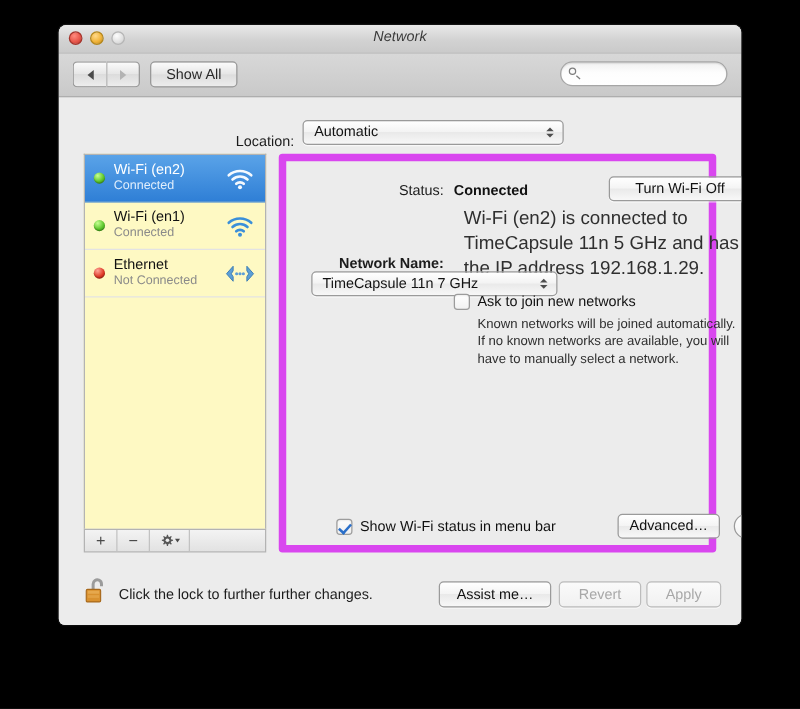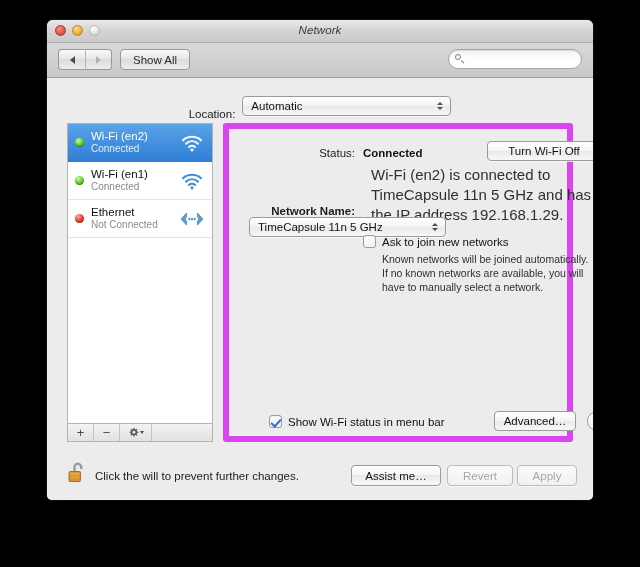--- a/index.html
+++ b/index.html
@@ -187,21 +187,21 @@
     display: flex; flex-direction: column; gap: 2px;
   }
   .pa-up { width: 0; height: 0; border-left: 3.2px solid transparent; border-right: 3.2px solid transparent; border-bottom: 3.6px solid #4d4d4d; }
   .pa-dn { width: 0; height: 0; border-left: 3.2px solid transparent; border-right: 3.2px solid transparent; border-top: 3.6px solid #4d4d4d; }
 
   
   #sidebar {
     position: absolute;
     left: 20px; top: 45px;
     width: 146px; height: 300px;
-    background: #ffffff;
+    background: #fef9c3;
     border: 1px solid #b3b3b3;
     border-bottom: none;
     box-sizing: border-box;
     overflow: hidden;
   }
   .net-item {
     position: relative;
     height: 38px;
     display: flex; align-items: center;
     padding-left: 7px;
@@ -536,21 +536,21 @@
 
       <div id="wifi-toggle-btn">
         <span>Turn Wi-Fi Off</span>
       </div>
 
       <div id="status-desc">Wi-Fi (en2) is connected to TimeCapsule 11n 5 GHz and has the IP address 192.168.1.29.</div>
 
       <div class="field-row" id="netname-row">
         <span class="field-label" id="netname-label">Network Name:</span>
         <span class="popup" id="netname-popup">
-          <span>TimeCapsule 11n 5 GHz</span>
+          <span>TimeCapsule 11n 7 GHz</span>
           <span class="popup-arrows">
             <span class="pa-up"></span>
               <span class="pa-dn"></span>
           </span>
         </span>
       </div>
 
       <div id="askjoin-row">
         <span class="checkbox"></span>
         <span class="cb-label">Ask to join new networks</span>
@@ -575,21 +575,21 @@
     <div id="footer">
       <span id="lock-icon">
         <svg width="22" height="24" viewBox="0 0 22 24">
           <path d="M7.5 11 L7.5 6.2 C7.5 3.6, 10 2.2, 12.2 3.1 C13.6 3.7, 14.2 5, 14.2 6.4 L14.2 8" fill="none" stroke="#9b9b9b" stroke-width="2.4"></path>
           <rect x="2" y="10.5" width="11.5" height="10" rx="1" fill="#d9912f"></rect>
           <rect x="2" y="10.5" width="11.5" height="10" rx="1" fill="none" stroke="#a7681b" stroke-width="0.9"></rect>
           <rect x="3.2" y="11.6" width="9.1" height="2.4" fill="#e8ab52" opacity="0.85"></rect>
           <rect x="3.2" y="15.1" width="9.1" height="2.2" fill="#e8ab52" opacity="0.6"></rect>
         </svg>
       </span>
-      <span id="lock-text">Click the will to prevent further changes.</span>
+      <span id="lock-text">Click the lock to further further changes.</span>
 
       <div class="footer-btn" id="assist-btn">
         <span>Assist me…</span>
       </div>
       <div class="footer-btn disabled" id="revert-btn">
         <span>Revert</span>
       </div>
       <div class="footer-btn disabled" id="apply-btn">
         <span>Apply</span>
       </div>

